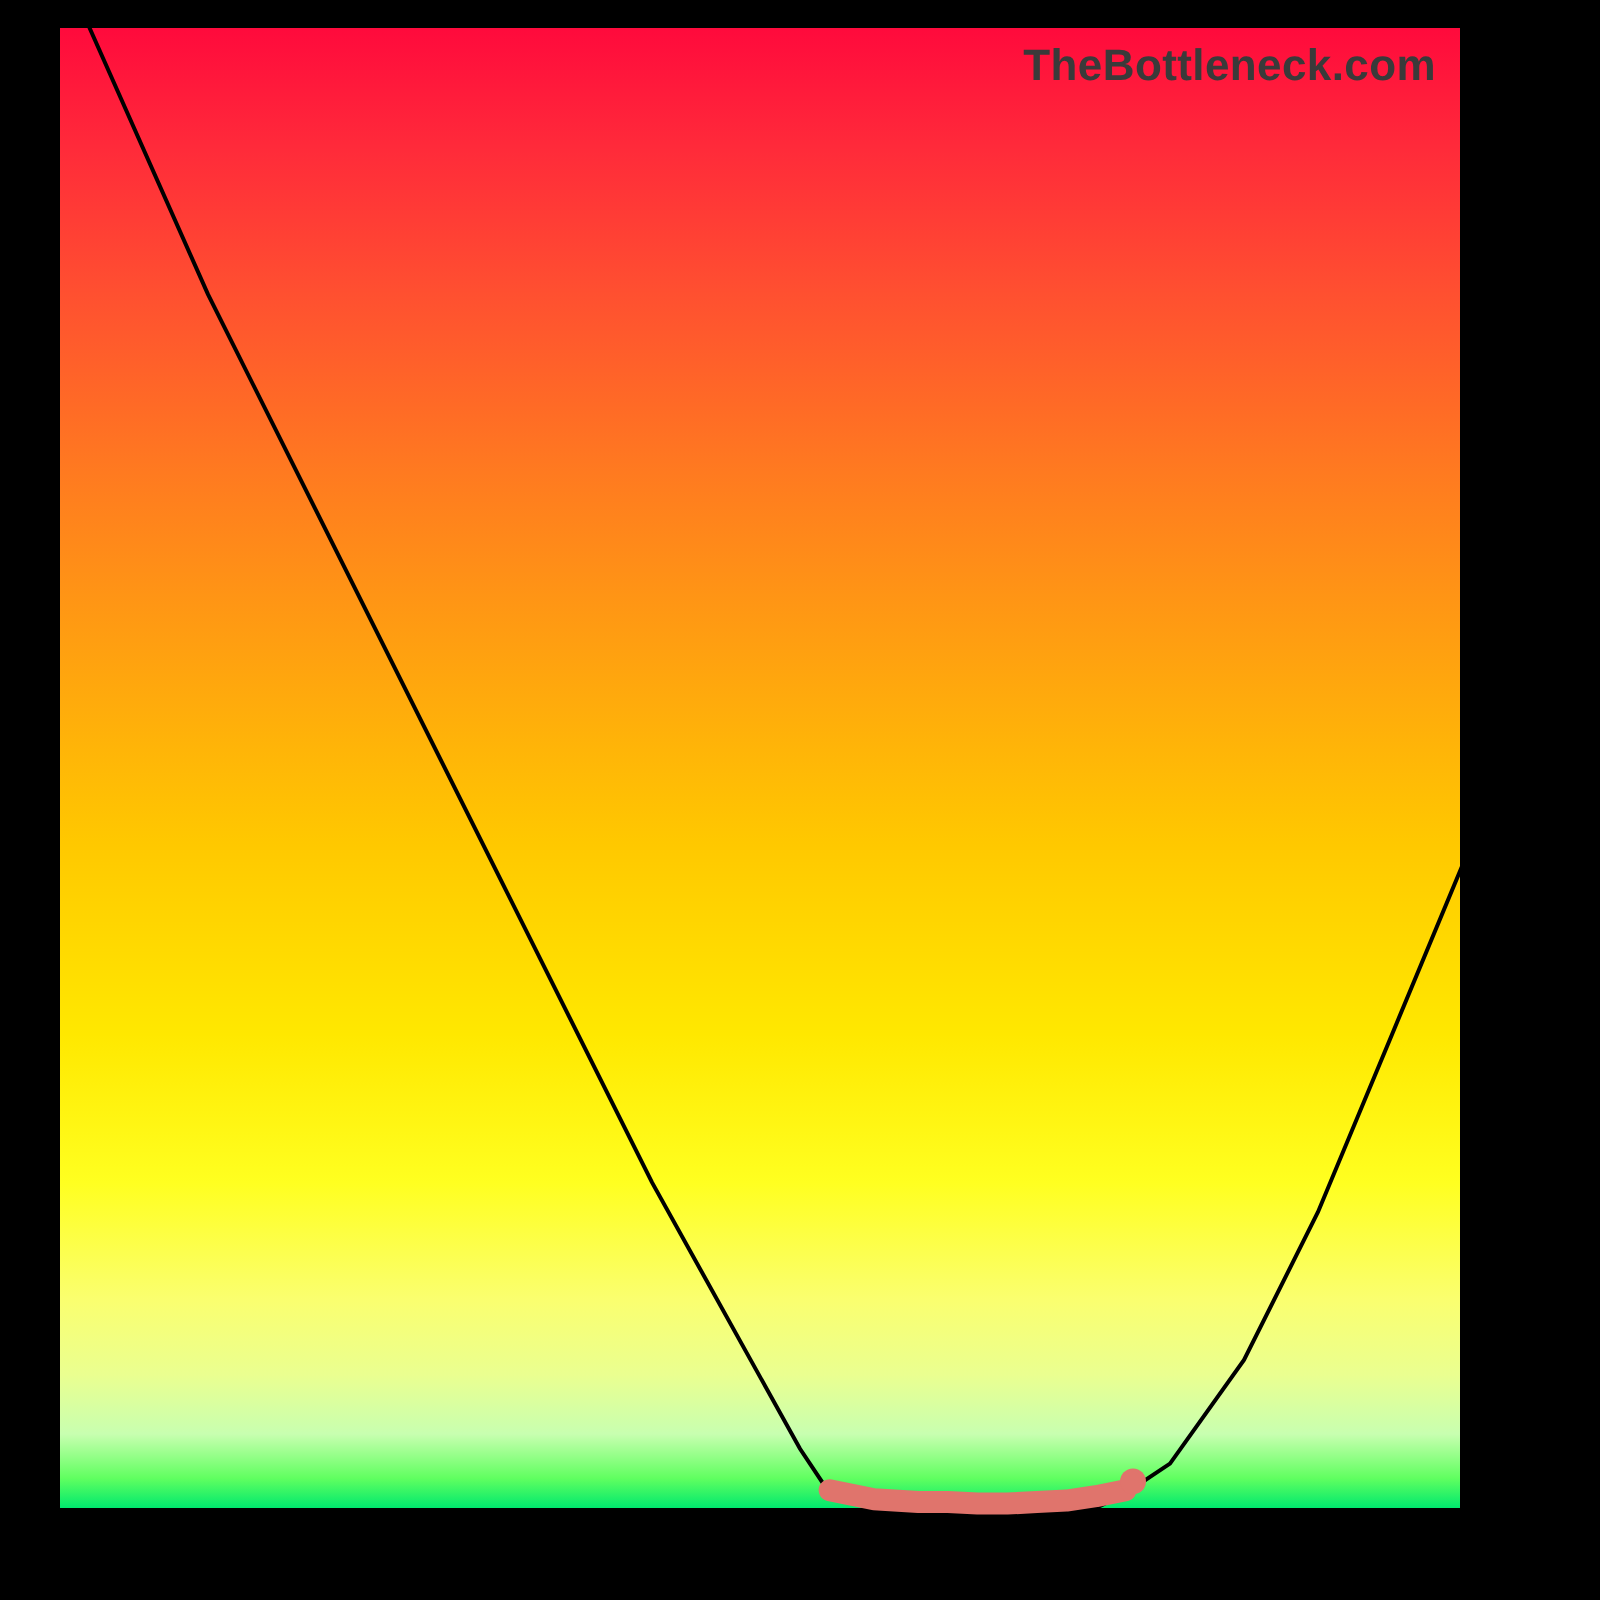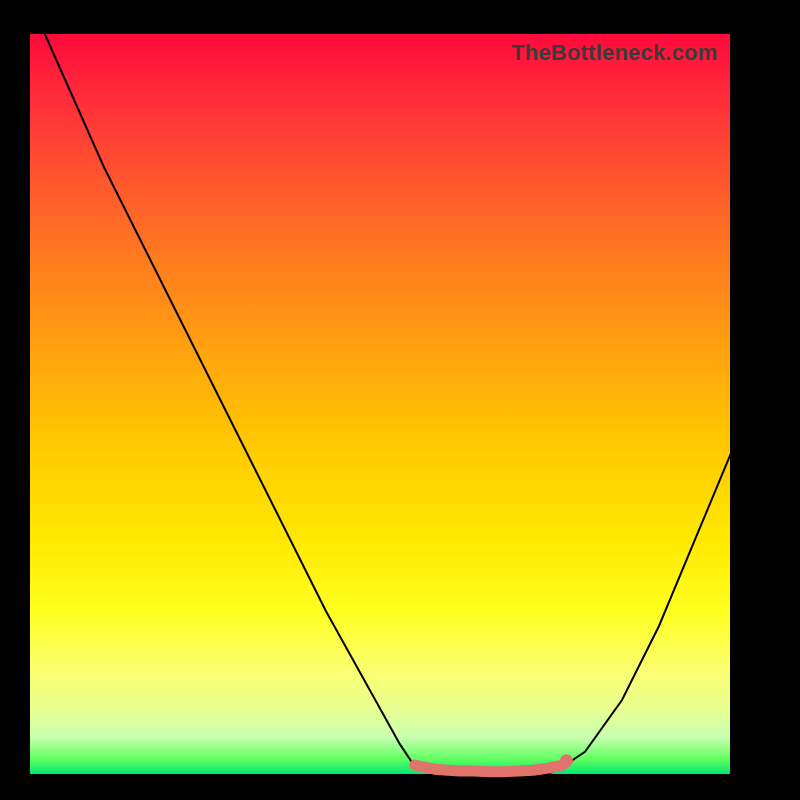--- a/index.html
+++ b/index.html
@@ -13,21 +13,21 @@
   }
   .outer {
     width: 800px;
     height: 800px;
     background: #000;
     position: relative;
   }
   .plot-area {
     position: absolute;
     left: 30px;
-    top: 34px;
+    top: 14px;
     width: 700px;
     height: 740px;
     background: linear-gradient(to bottom,
       #ff0a3c 0%,
       #ff2a3a 8%,
       #ff5030 18%,
       #ff7a20 30%,
       #ffa010 42%,
       #ffc800 55%,
       #ffe800 68%,

